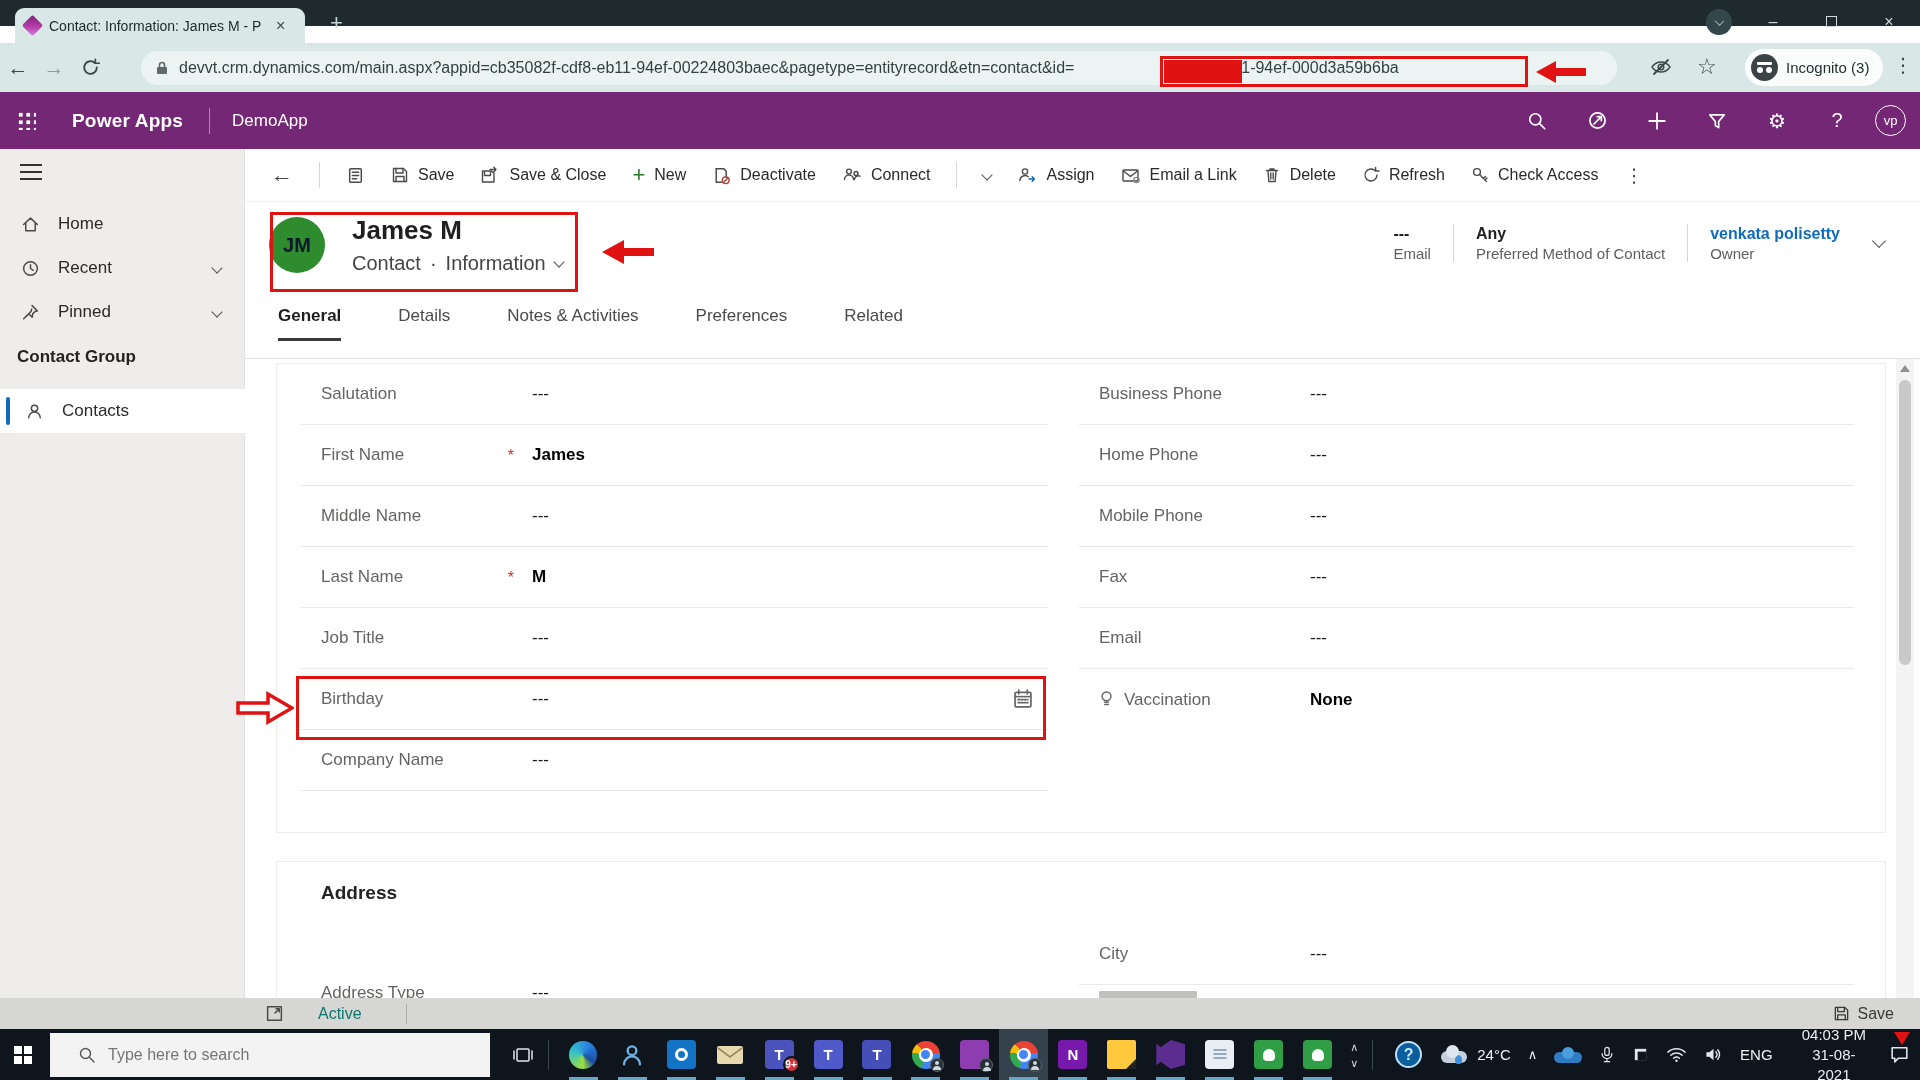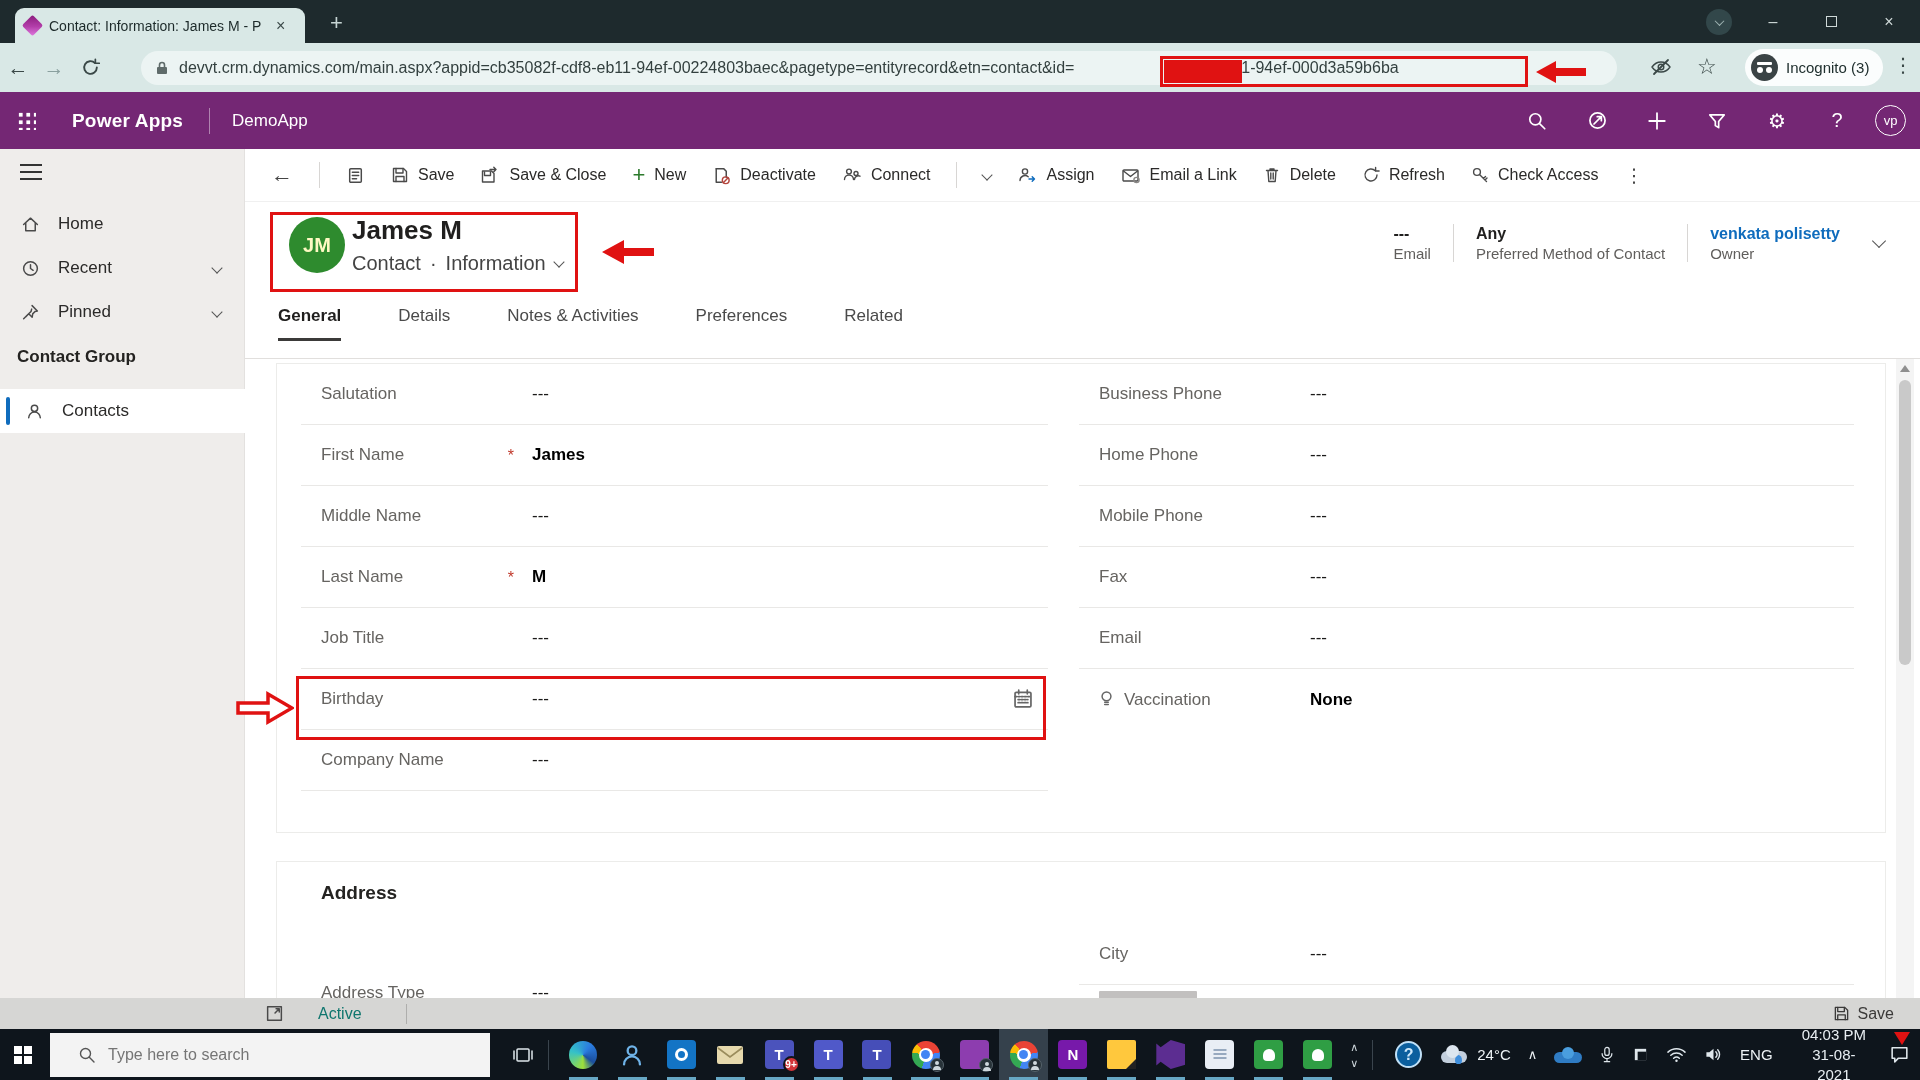--- a/index.html
+++ b/index.html
@@ -3,21 +3,21 @@
 <meta charset="utf-8">
 <style>
   *{box-sizing:border-box;margin:0;padding:0}
   html,body{width:1920px;height:1080px;overflow:hidden}
   body{font-family:"Liberation Sans",sans-serif;background:#fff;color:#323130}
   .screen{position:relative;width:1920px;height:1080px;overflow:hidden;background:#fff}
   svg{display:block}
   .ic{stroke:#4a4a4a;fill:none;stroke-width:1.4;stroke-linecap:round;stroke-linejoin:round}
 
   
-  .tabbar{position:absolute;left:0;top:0;width:1920px;height:43px;background:#1e2a2d}
+  .tabbar{position:absolute;left:0;top:0;width:1920px;height:26px;background:#1e2a2d}
   .tab{position:absolute;left:15px;top:8px;width:290px;height:35px;background:#d9e8e6;border-radius:9px 9px 0 0;display:flex;align-items:center;padding:0 10px;gap:9px}
   .favicon{width:15px;height:15px;background:linear-gradient(135deg,#8a1c7c 0%,#b33eaa 55%,#e07be0 100%);transform:rotate(45deg);border-radius:2px;flex:none}
   .tabtitle{font-size:14px;color:#1d2a2a;white-space:nowrap;overflow:hidden;width:218px}
   .tabclose{color:#3c4a4a;font-size:16px;line-height:1;cursor:default}
   .newtab{position:absolute;left:330px;top:12px;color:#c6d4d3;font-size:22px;line-height:22px}
   .winctl{position:absolute;top:0;height:43px;display:flex;align-items:center;justify-content:center;color:#cfd9d8;font-size:16px;width:46px}
   .tabsearch{position:absolute;left:1706px;top:9px;width:26px;height:26px;border-radius:50%;background:#32474a;display:flex;align-items:center;justify-content:center}
   .chev{display:inline-block;width:7px;height:7px;border-right:1.6px solid #9fb4b3;border-bottom:1.6px solid #9fb4b3;transform:rotate(45deg) translate(-1px,-1px)}
   .restore{width:11px;height:11px;border:1.4px solid #cfd9d8}
 
@@ -58,21 +58,21 @@
   .burger{position:absolute;left:20px;top:15px;width:22px;height:16px}
   .burger span{display:block;height:2px;background:#333;margin-bottom:5px}
   .navrow{position:absolute;left:0;width:245px;height:44px;display:flex;align-items:center;gap:18px;padding-left:21px;font-size:17px;color:#2b2a29}
   .navchev{position:absolute;right:24px;width:8px;height:8px;border-right:1.7px solid #555;border-bottom:1.7px solid #555;transform:rotate(45deg)}
   .navgroup{position:absolute;left:17px;top:198px;font-size:17px;font-weight:bold;color:#242321}
   .navsel{background:#fff}
   .selbar{position:absolute;left:6px;top:8px;width:4px;height:28px;background:#0f6cbd;border-radius:2px}
 
   
   .rechdr{position:absolute;left:245px;top:202px;width:1675px;height:92px;background:#fff}
-  .jm{position:absolute;left:44px;top:15px;width:56px;height:56px;border-radius:50%;background:#2e8b2e;color:#fef9c3;font-size:20px;font-weight:bold;display:flex;align-items:center;justify-content:center}
+  .jm{position:absolute;left:24px;top:15px;width:56px;height:56px;border-radius:50%;background:#2e8b2e;color:#0f172a;font-size:20px;font-weight:bold;display:flex;align-items:center;justify-content:center}
   .recname{position:absolute;left:107px;top:13px;font-size:26px;font-weight:600;color:#201f1e}
   .recsub{position:absolute;left:107px;top:50px;font-size:20px;color:#444;display:flex;align-items:center;gap:9px}
   .recsub .chevd{width:8px;height:8px;border-right:1.6px solid #555;border-bottom:1.6px solid #555;transform:rotate(45deg);margin-top:-4px}
   .hdrmeta{position:absolute;right:36px;top:22px;display:flex;align-items:center;gap:22px}
   .metacol{display:flex;flex-direction:column;gap:2px}
   .metaval{font-size:16px;font-weight:600;color:#201f1e}
   .metalbl{font-size:15px;color:#605e5c}
   .metadiv{width:1px;height:38px;background:#d8d6d4}
   .ownerlink{color:#0f6cbd}
   .hdrchev{width:10px;height:10px;border-right:1.8px solid #555;border-bottom:1.8px solid #555;transform:rotate(45deg);margin-left:12px;margin-top:-4px}

